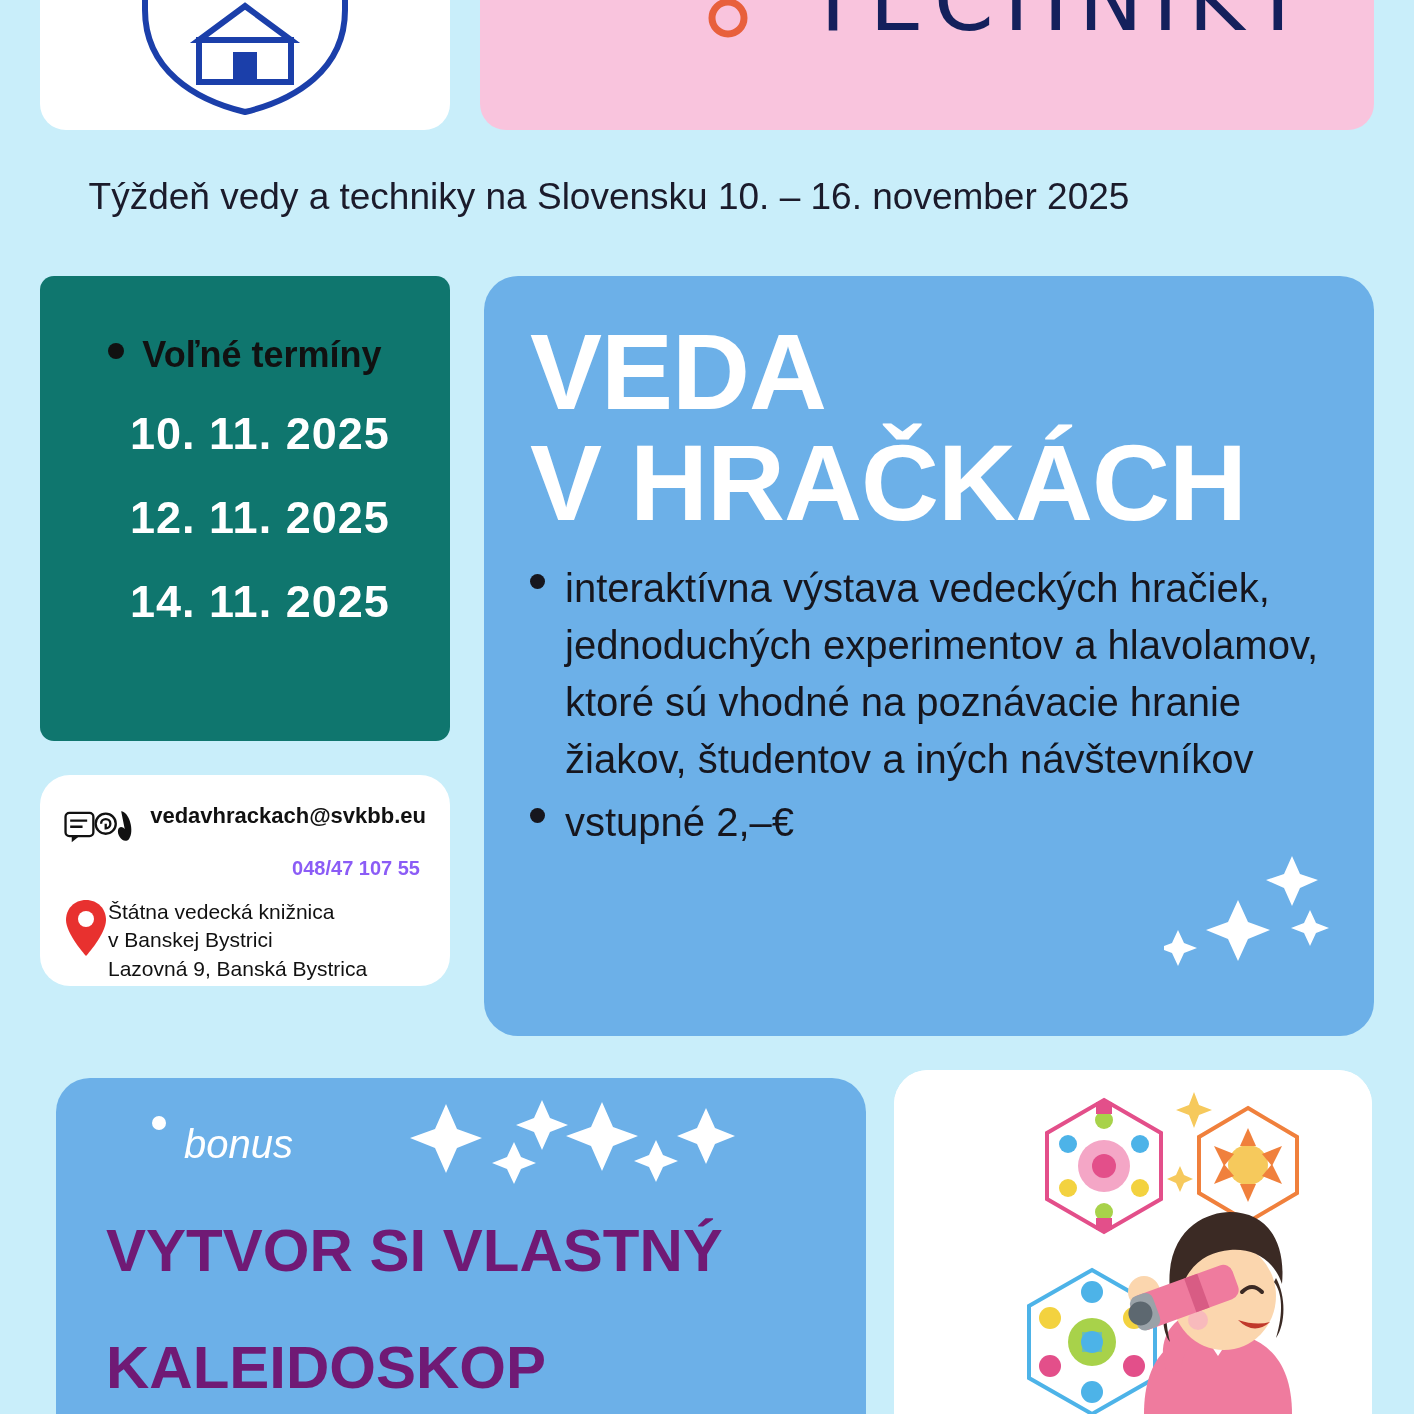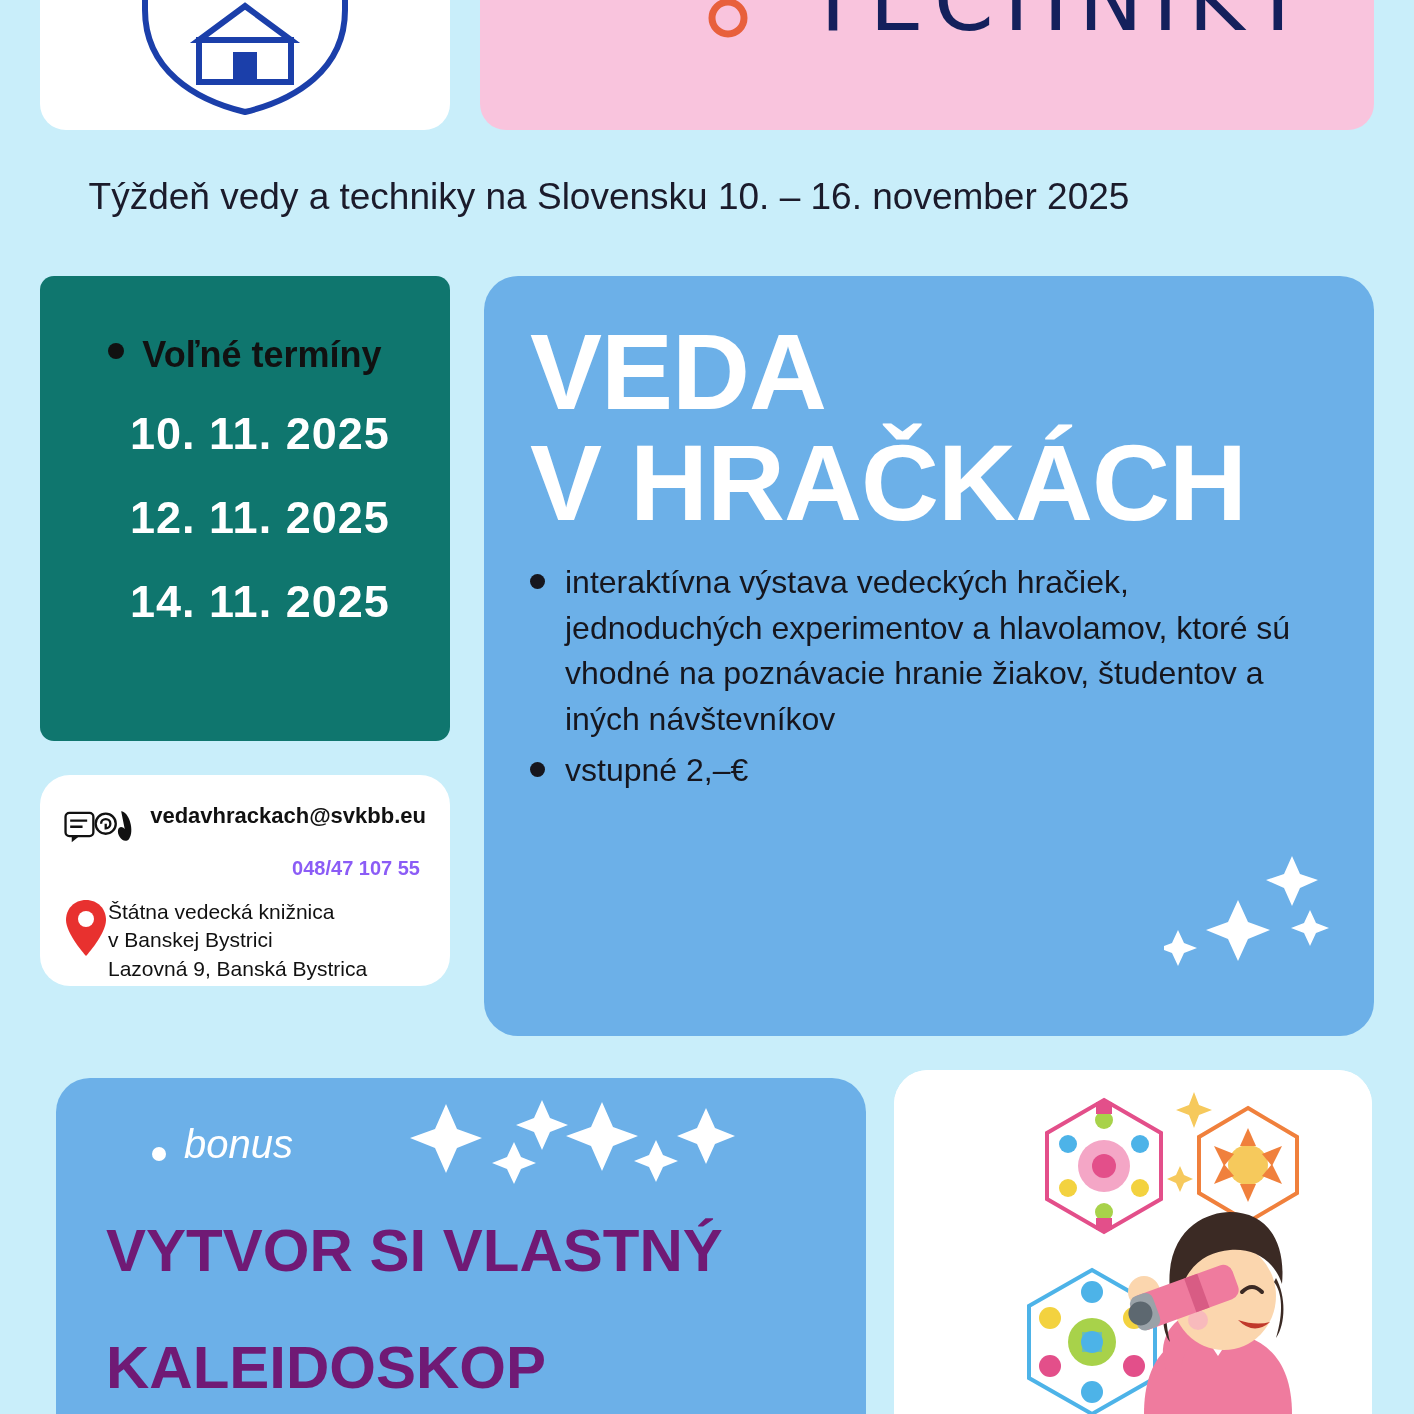--- a/index.html
+++ b/index.html
@@ -179,21 +179,21 @@
     letter-spacing: -1px;
   }
   .main-list {
     margin-top: 22px;
     list-style: none;
     padding: 0;
   }
   .main-list li {
     display: flex;
     gap: 20px;
-    font-size: 32px;
+    font-size: 40px;
     color: #16161e;
     line-height: 1.42;
     margin-bottom: 6px;
   }
   .main-list .bullet-dot {
     background: #16161e;
     top: 14px;
     width: 15px;
     height: 15px;
   }
@@ -213,21 +213,21 @@
     width: 810px;
     height: 400px;
     background: #6cb0e8;
     border-radius: 34px;
     box-sizing: border-box;
     padding: 44px 50px 0 50px;
     overflow: hidden;
   }
   .bonus-head {
     display: flex;
-    align-items: flex-end;
+    align-items: flex-start;
     gap: 18px;
     padding-left: 46px;
   }
   .bonus-head .bullet-dot {
     background: #ffffff;
     width: 14px;
     height: 14px;
     top: -6px;
   }
   .bonus-label {

